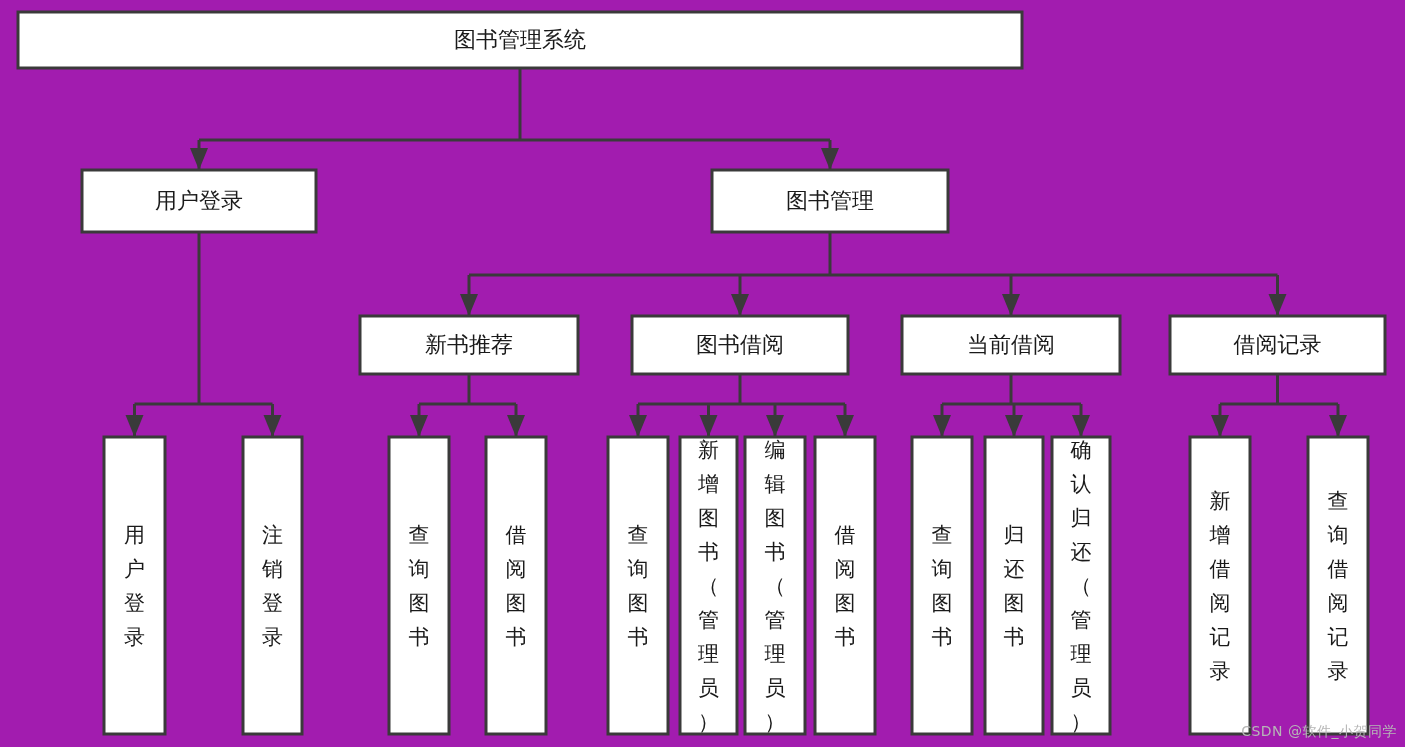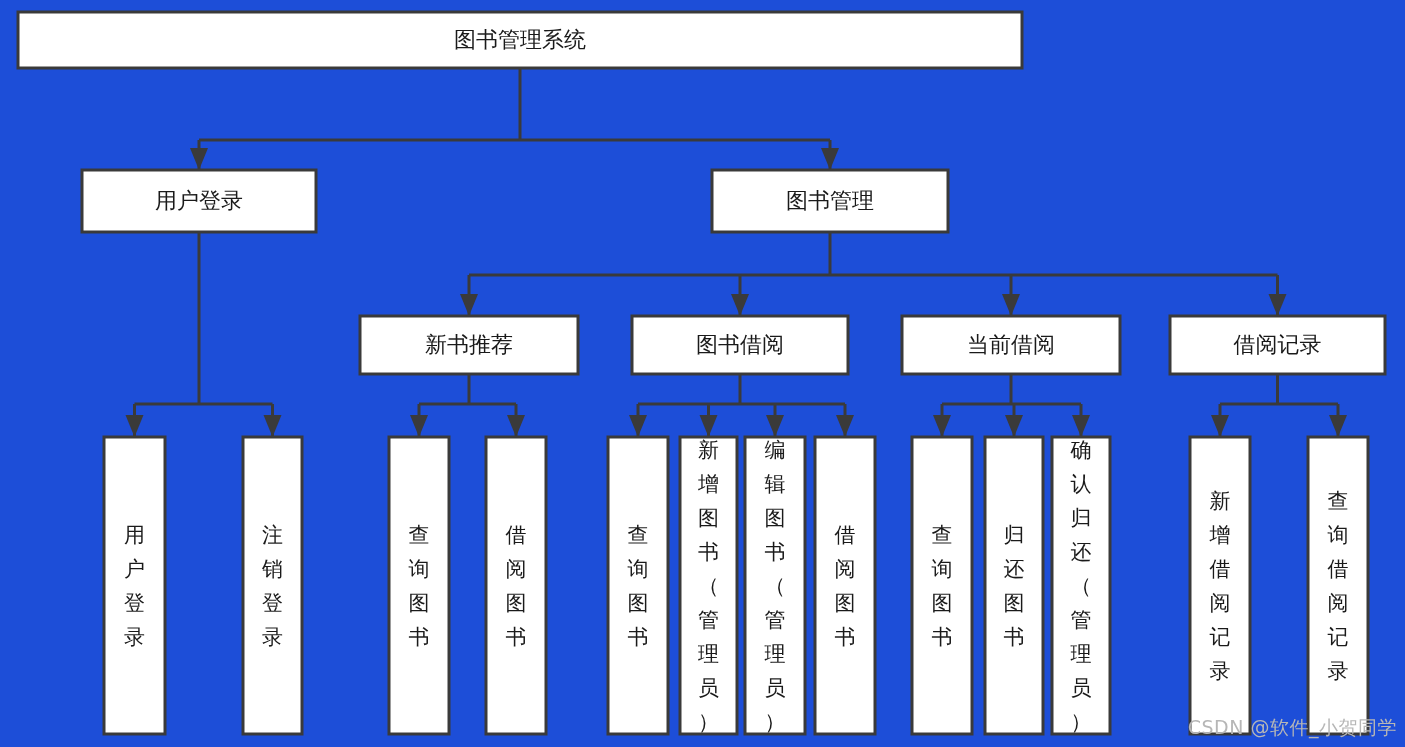--- a/index.html
+++ b/index.html
@@ -12,21 +12,21 @@
     width: 1405px;
     height: 747px;
     font-family: "DejaVu Sans", "Liberation Sans", sans-serif;
     overflow: hidden;
     position: relative;
   }
   #diagram-root {
     position: relative;
     width: 1405px;
     height: 747px;
-    background: #1d4ed8;
+    background: #a21caf;
   }
   svg#tree-svg {
     position: absolute;
     left: 0;
     top: 0;
     width: 1405px;
     height: 747px;
     display: block;
   }
   .node-rect {
@@ -54,21 +54,21 @@
     font-family: "DejaVu Sans", "Liberation Sans", sans-serif;
     fill: #1a1a1a;
     font-size: 21px;
     text-anchor: middle;
   }
   .watermark {
     position: absolute;
     right: 8px;
     bottom: 6px;
     font-family: "DejaVu Sans", "Liberation Sans", sans-serif;
-    font-size: 19px;
+    font-size: 14px;
     color: #b6b6b6;
     letter-spacing: 0.5px;
     white-space: nowrap;
     user-select: none;
   }
 </style>
 </head>
 <body>
 
 <div id="diagram-root">

